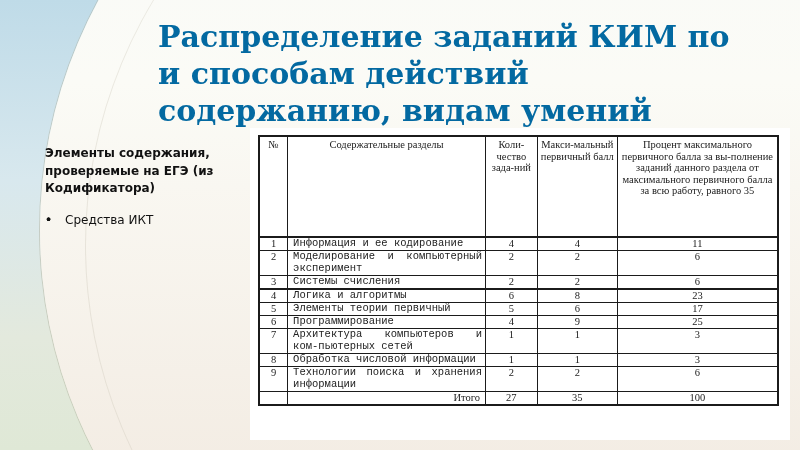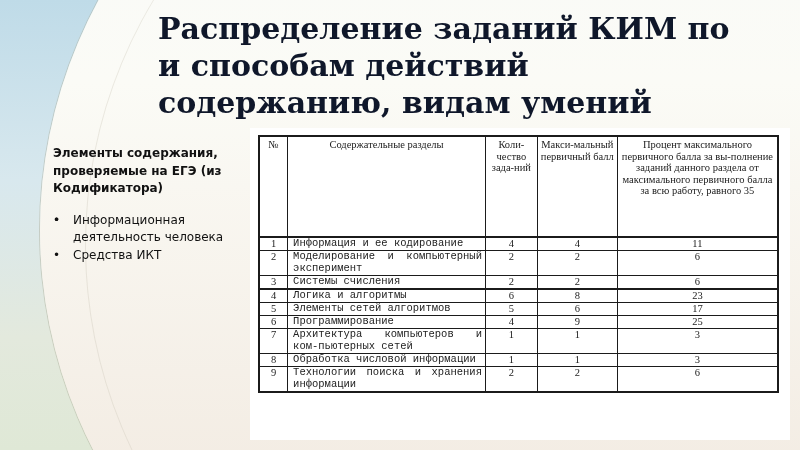--- a/index.html
+++ b/index.html
@@ -17,29 +17,29 @@
       border-radius: 50%;
       background: linear-gradient(180deg, #f7fafa 0%, #fbfbf6 35%, #f3ece3 75%, #eee6dc 100%);
       box-shadow: -1px 0 0 rgba(170,170,150,0.45);
     }
     .bg-arc2 {
       position: absolute; left: 85px; top: -230px; width: 950px; height: 950px;
       border-radius: 50%;
       border-left: 1px solid rgba(200,195,180,0.35);
     }
     .title {
-      position: absolute; left: 158px; top: 10px; width: 620px;
+      position: absolute; left: 158px; top: 18px; width: 620px;
       font-family: "DejaVu Serif", serif; font-weight: bold;
-      font-size: 30px; line-height: 37px; color: #0f172a;
+      font-size: 30px; line-height: 37px; color: #0369a1;
       margin: 0;
     }
     .title span { display: block; white-space: nowrap; }
     .left-panel {
       position: absolute; left: 45px; top: 145px; width: 210px;
-      font-family: "DejaVu Sans", sans-serif; color: #111; margin-left: 8px;
+      font-family: "DejaVu Sans", sans-serif; color: #111;
     }
     .left-heading {
       font-size: 12px; font-weight: bold; line-height: 17.5px; margin: 0 0 14px 0;
     }
     .left-list { list-style: none; margin: 0; padding: 0; }
     .left-list li {
       position: relative; padding-left: 20px; font-size: 12px; line-height: 17.5px;
     }
     .left-list li .bullet {
       position: absolute; left: 0; top: 0; width: 12px; text-align: left;
@@ -85,21 +85,20 @@
 </h1>
 
 <div class="left-panel">
   <p class="left-heading">Элементы содержания, проверяемые на ЕГЭ (из Кодификатора)</p>
   <ul class="left-list">
     <li>
       <span class="bullet">•</span>
     </li>
     <li>
       <span class="bullet">•</span>
-      <span>Информационная деятельность человека</span>
     </li>
     <li>
       <span class="bullet">•</span>
       <span>Средства ИКТ</span>
     </li>
   </ul>
 </div>
 
 <div class="table-card">
   <table class="kim">
@@ -136,21 +135,21 @@
       </tr>
       <tr class="row thick-top">
         <td class="num">4</td>
         <td class="name">Логика и алгоритмы</td>
         <td class="num">6</td>
         <td class="num">8</td>
         <td class="num">23</td>
       </tr>
       <tr class="row">
         <td class="num">5</td>
-        <td class="name">Элементы сетей алгоритмов</td>
+        <td class="name">Элементы теории первичный</td>
         <td class="num">5</td>
         <td class="num">6</td>
         <td class="num">17</td>
       </tr>
       <tr class="row">
         <td class="num">6</td>
         <td class="name">Программирование</td>
         <td class="num">4</td>
         <td class="num">9</td>
         <td class="num">25</td>
@@ -169,15 +168,22 @@
         <td class="num">1</td>
         <td class="num">3</td>
       </tr>
       <tr class="row tall">
         <td class="num">9</td>
         <td class="name">Технологии поиска и хранения информации</td>
         <td class="num">2</td>
         <td class="num">2</td>
         <td class="num">6</td>
       </tr>
+      <tr class="row">
+        <td class="num"></td>
+        <td class="total-label">Итого</td>
+        <td class="num">27</td>
+        <td class="num">35</td>
+        <td class="num">100</td>
+      </tr>
     </tbody>
   </table>
 </div>
 
 </body></html>

